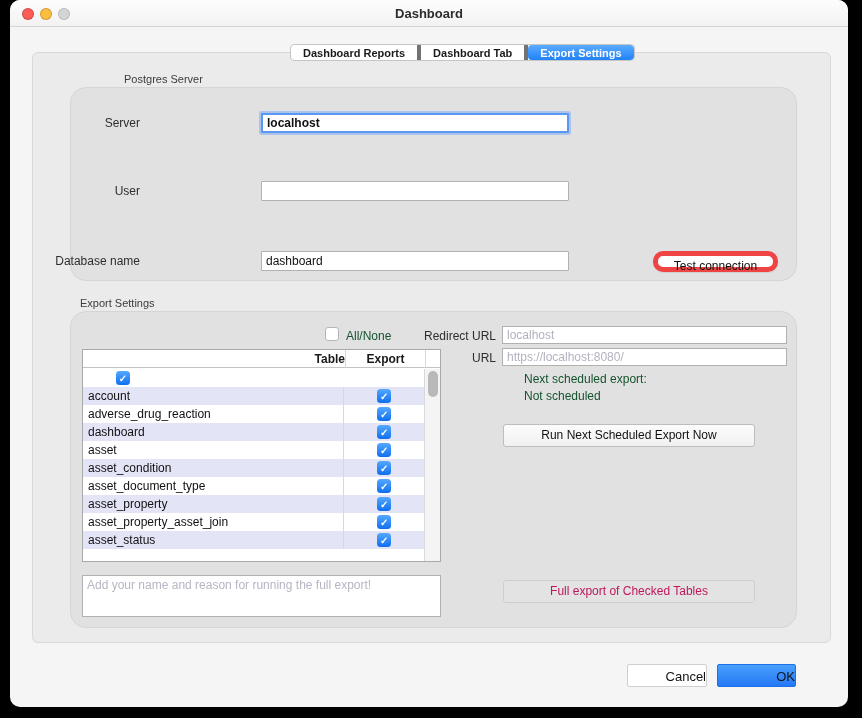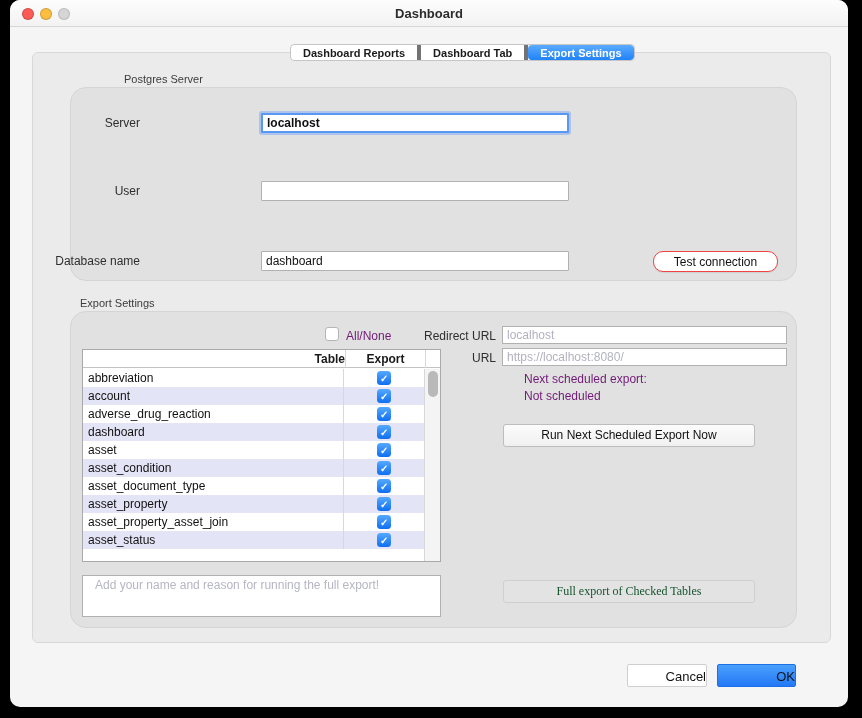--- a/index.html
+++ b/index.html
@@ -38,21 +38,21 @@
   .frow { position:absolute; height:20px; }
   .flabel { position:absolute; right:656px; top:3px; font-size:12px; color:#2e2e2e;
     white-space:nowrap; }
   .tfield { position:absolute; left:190px; top:0; width:308px; height:20px;
     border:1px solid #b1b1b1; background:#fff; font-size:12px; padding:0 4px;
     font-family:"Liberation Sans", sans-serif; color:#111; border-radius:1px; }
   .tfield.focused { border:2px solid #5897f2; box-shadow:0 0 0 2px rgba(110,160,245,.45);
     font-weight:bold; }
   .tfield::placeholder { color:#b2b2c0; }
 
-  .pushbtn { position:absolute; background:#fff; border:1px solid #ef4444;
+  .pushbtn { position:absolute; background:#fff; border:5px solid #ef4444;
     border-radius:10px; font-size:12px; color:#111; text-align:center;
     box-shadow:0 1px 1px rgba(0,0,0,.08); font-family:"Liberation Sans",sans-serif; }
 
   
   .cbox { width:14px; height:14px; border:1px solid #b5b5b5; background:#fff;
     border-radius:3px; display:inline-block; }
   .cb { width:14px; height:14px; border-radius:3.5px; font-size:10px; font-weight:bold;
     color:#fff; display:flex; align-items:center; justify-content:center; }
   .cb.checked { background:linear-gradient(#55a9ff,#0f6ff0); border:none; }
 
@@ -79,34 +79,34 @@
     background:#fff; font-size:12px; padding:0 4px; color:#111;
     font-family:"Liberation Sans",sans-serif; }
   .urlfield::placeholder { color:#b2b2c0; }
   .rlabel { position:absolute; font-size:12px; color:#2e2e2e; text-align:right;
     width:80px; white-space:nowrap; }
 
   .rectbtn { position:absolute; left:493px; width:252px; height:23px;
     background:linear-gradient(#fcfcfc,#f0f0f0); border:1px solid #bdbdbd;
     border-radius:3px; font-size:12px; color:#111; text-align:center; line-height:21px;
     font-family:"Liberation Sans",sans-serif; }
-  .rectbtn.disabled { background:#e3e3e3; border-color:#cfcfcf; color:#14532d;font-family:Liberation Serif, serif; }
+  .rectbtn.disabled { background:#e3e3e3; border-color:#cfcfcf; color:#be185d; }
 
   .reason { position:absolute; left:72px; top:575px; width:359px; height:42px;
-    border:1px solid #b1b1b1; background:#fff; font-size:12px; padding:2px 12px;
+    border:1px solid #b1b1b1; background:#fff; font-size:12px; padding:2px 4px;
     resize:none; font-family:"Liberation Sans",sans-serif; color:#111; }
   .reason::placeholder { color:#b6b6c4; }
 
   .footbtn { position:absolute; top:664px; height:23px; border-radius:2px;
     font-size:13px; text-align:right; line-height:23px; }
   .cancel { left:617px; width:80px; background:#fff; border:1px solid #cfcfcf; color:#111; }
   .ok { left:707px; width:79px; background:linear-gradient(#4aa0fc,#2478f6);
     border:1px solid #1f6fe8; color:#10151c; font-weight:normal; }
 
-  .statictext { position:absolute; font-size:12px; color:#701a75; white-space:nowrap; }
+  .statictext { position:absolute; font-size:12px; color:#14532d; white-space:nowrap; }
 </style>
 </head>
 <body>
 
 <div class="window">
 
   <div class="titlebar">
     <div class="tl red"></div>
     <div class="tl yellow"></div>
     <div class="tl gray"></div>
@@ -145,21 +145,20 @@
   <div class="statictext" style="left:336px; top:329px;">All/None</div>
 
   <div class="tablebox">
     <div class="thead">
       <div class="th-table">Table</div>
       <div class="th-export">Export</div>
       <div class="th-sb"></div>
     </div>
     <div class="tbody">
         <div class="trow">
-          <div class="tcell-name">abbreviation</div>
           <div class="tcell-export">
             <div class="cb checked">✓</div>
           </div>
         </div>
         <div class="trow">
           <div class="tcell-name">account</div>
           <div class="tcell-export">
             <div class="cb checked">✓</div>
           </div>
         </div>

